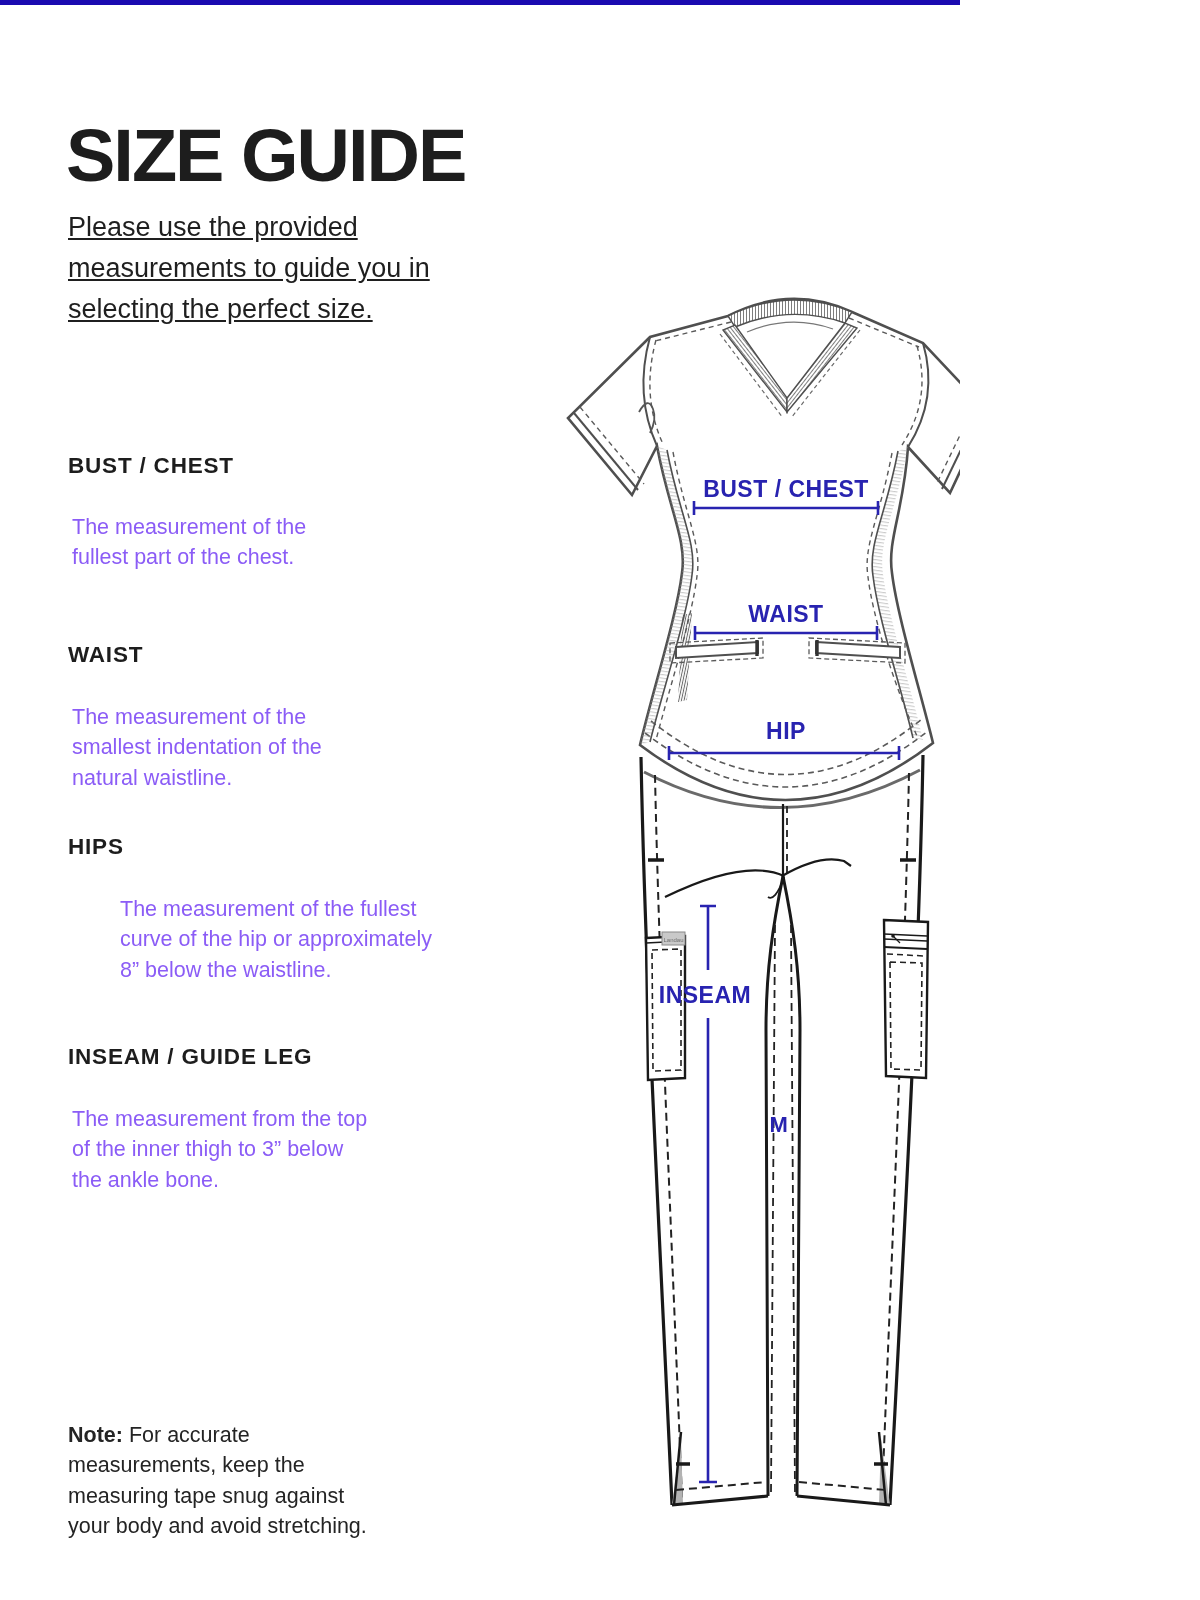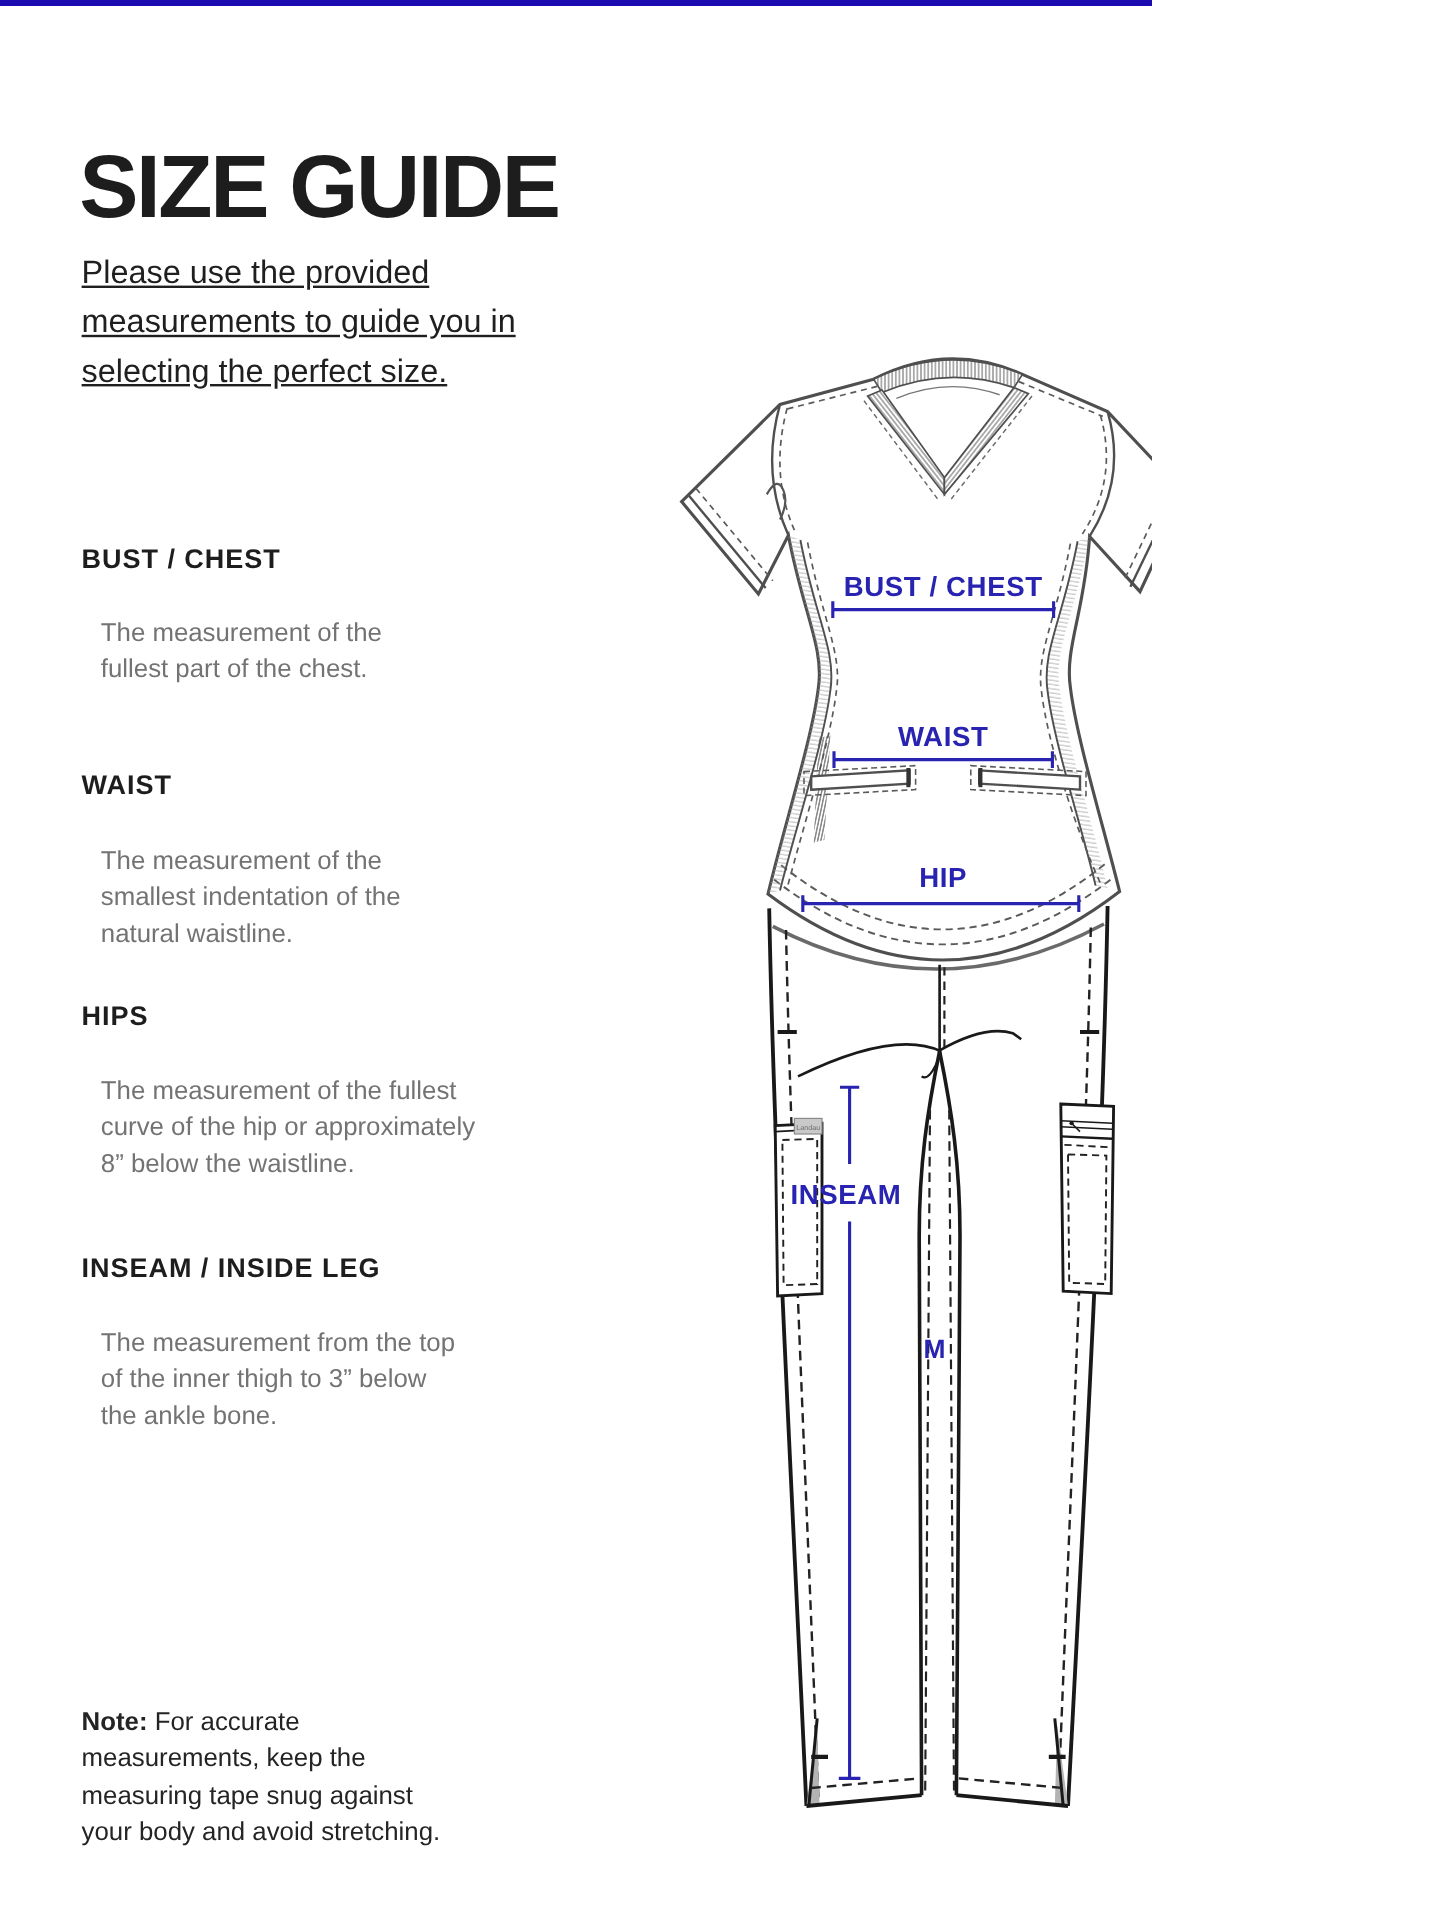--- a/index.html
+++ b/index.html
@@ -5,25 +5,25 @@
   html,body{margin:0;padding:0;background:#ffffff;}
   .page{position:relative;width:960px;height:1600px;background:#fff;overflow:hidden;
         font-family:"Liberation Sans", sans-serif;color:#1e1e1e;}
   .topbar{position:absolute;left:0;top:0;width:1200px;height:5px;background:#1a0ab0;}
   .title{position:absolute;left:66px;top:68px;font-size:74px;line-height:76px;
          font-weight:bold;letter-spacing:-2px;color:#1d1d1d;white-space:nowrap;}
   .intro{position:absolute;left:68px;top:180px;width:470px;font-size:27px;line-height:41px;
          color:#1f1f1f;white-space:pre-line;text-decoration:underline;}
   .sec{position:absolute;left:68px;width:440px;}
   .sec-h{font-size:22.5px;font-weight:bold;letter-spacing:0.8px;color:#1d1d1d;margin:0;}
-  .sec-b{position:absolute;left:84px;width:450px;font-size:21.5px;line-height:30.5px;
-         color:#737373;white-space:pre-line;}
+  .sec-b{position:absolute;left:72px;width:450px;font-size:21.5px;line-height:30.5px;
+         color:#8b5cf6;white-space:pre-line;}
   .s1h{top:453px;} .s1b{top:490px;}
   .s2h{top:642px;} .s2b{top:680px;}
-  .s3h{top:834px;} .s3b{top:872px;}
+  .s3h{top:834px;} .s3b{top:872px;margin-left:48px;}
   .s4h{top:1044px;} .s4b{top:1082px;}
   .note{position:absolute;left:68px;top:1398px;width:420px;font-size:21.5px;line-height:30.5px;
         color:#242424;white-space:pre-line;}
   .note-label{font-weight:bold;text-align:right;}
   .diagram{position:absolute;left:535px;top:270px;width:500px;height:1260px;}
   .artifact{position:absolute;}
   .a1{left:1196px;top:283px;width:4px;height:10px;background:#a9adc0;}
   .a2{left:1196px;top:373px;width:4px;height:12px;background:#9fa3b8;}
   .a3{left:1197px;top:470px;width:3px;height:12px;background:#b0b4c6;}
   .a4{left:1197px;top:538px;width:3px;height:55px;background:#bcc2e6;}
@@ -46,21 +46,21 @@
   <h2 class="sec sec-h s2h">WAIST</h2>
   <p class="sec-b s2b">The measurement of the
 smallest indentation of the
 natural waistline.</p>
 
   <h2 class="sec sec-h s3h">HIPS</h2>
   <p class="sec-b s3b">The measurement of the fullest
 curve of the hip or approximately
 8” below the waistline.</p>
 
-  <h2 class="sec sec-h s4h">INSEAM / INSIDE LEG</h2>
+  <h2 class="sec sec-h s4h">INSEAM / GUIDE LEG</h2>
   <p class="sec-b s4b">The measurement from the top
 of the inner thigh to 3” below
 the ankle bone.</p>
 
   <p class="note"><span class="note-label">Note:</span> <span>For accurate
 measurements, keep the
 measuring tape snug against
 your body and avoid stretching.</span></p>
 
   <svg class="diagram" viewBox="0 0 500 1260" xmlns="http://www.w3.org/2000/svg">

